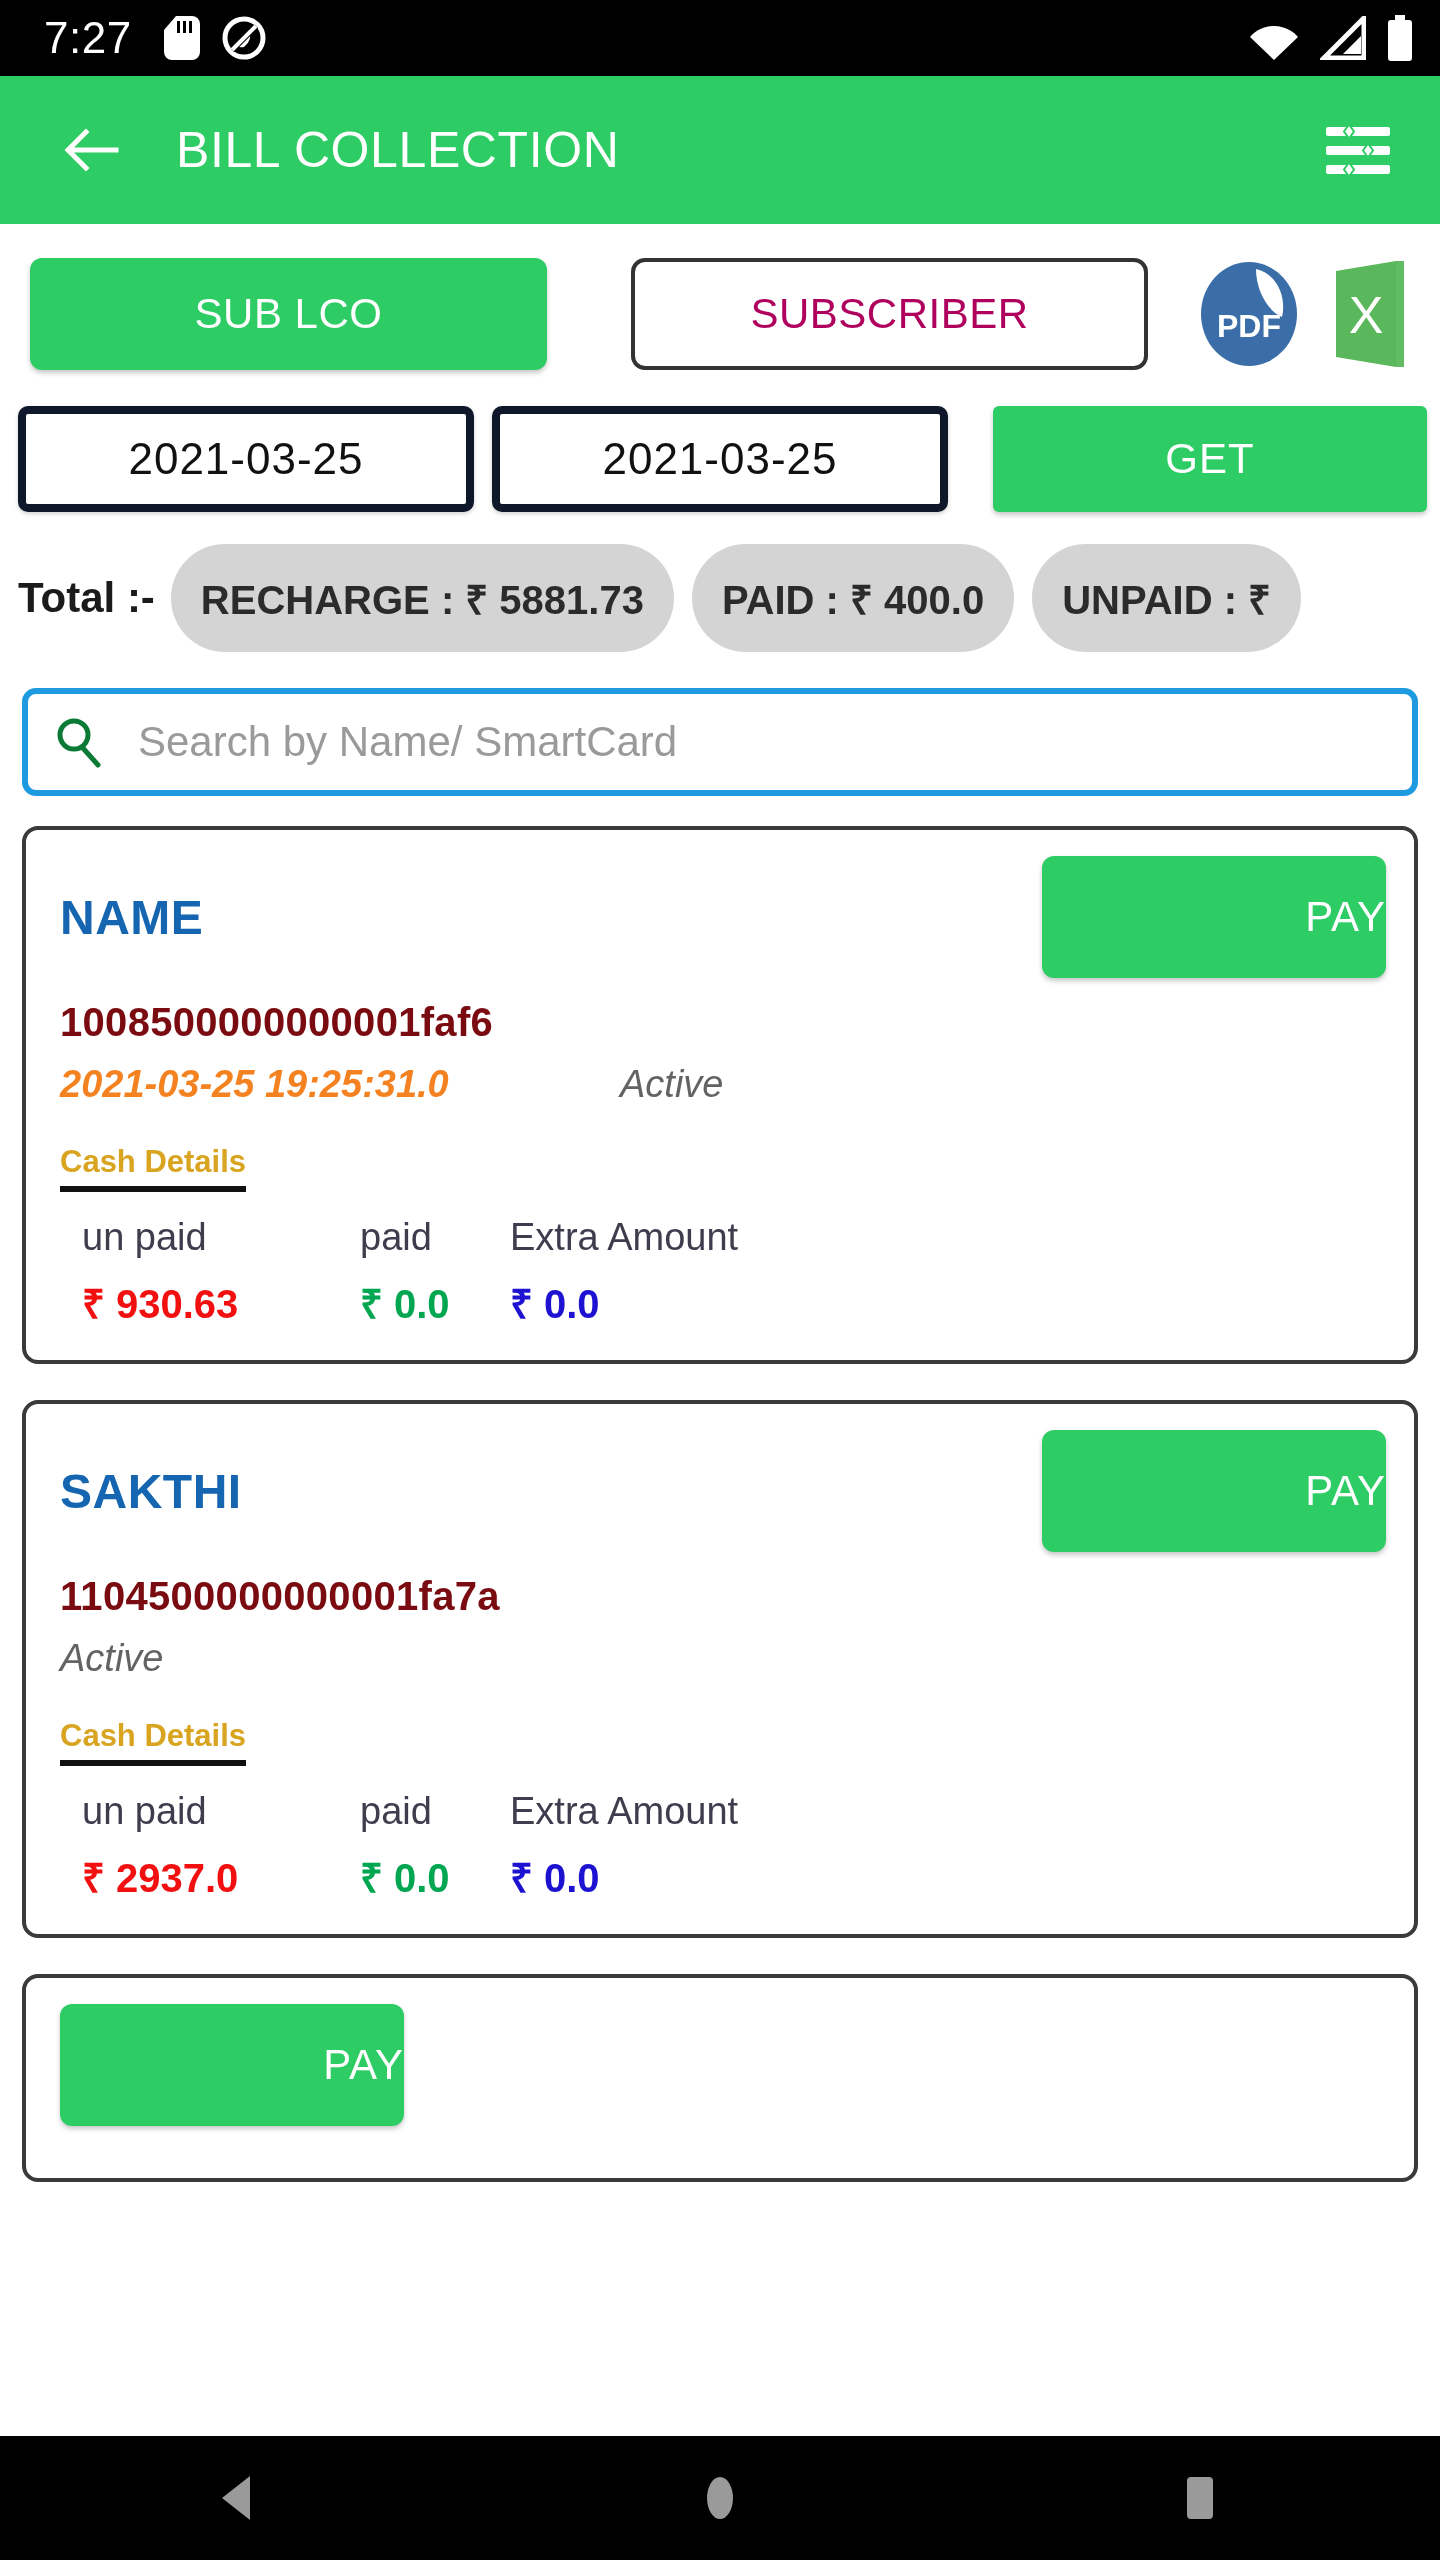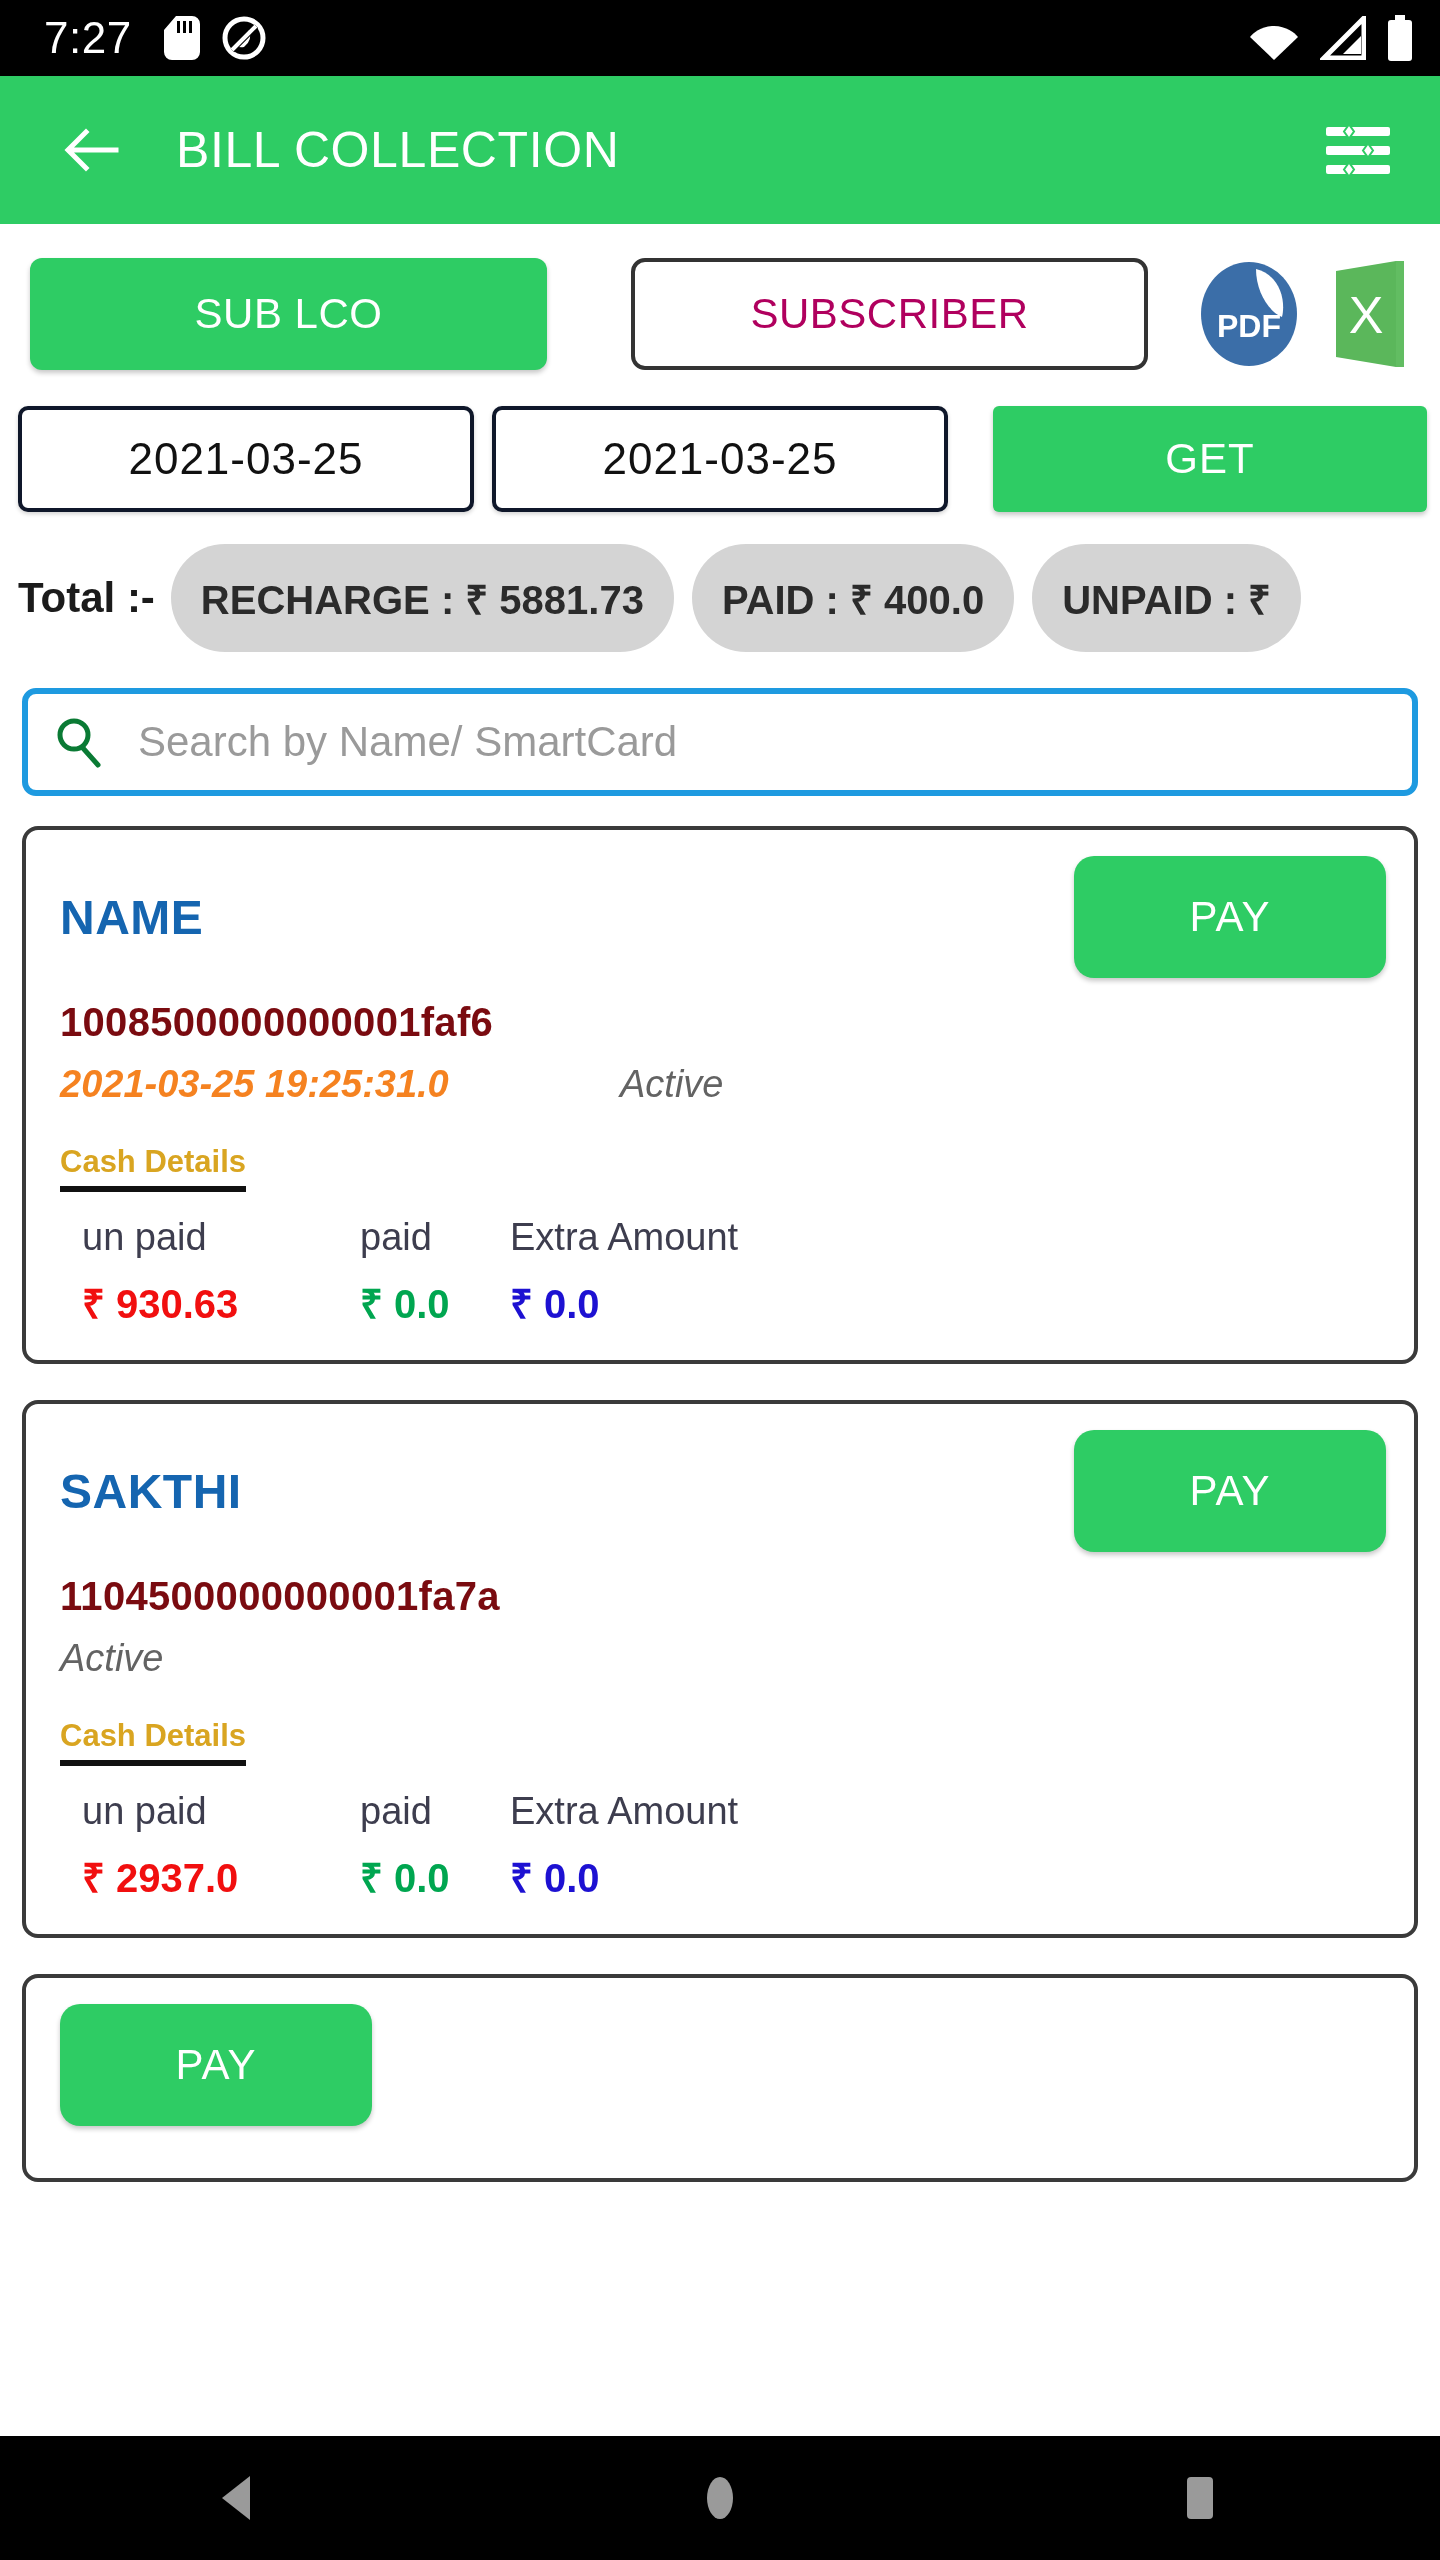--- a/index.html
+++ b/index.html
@@ -135,21 +135,21 @@
   
   .date-row {
     display: flex;
     align-items: center;
     padding: 36px 0 0 18px;
   }
   .date-field {
     width: 456px;
     height: 106px;
     background: #ffffff;
-    border: 4px solid #0f172a;
+    border: 8px solid #0f172a;
     border-radius: 10px;
     display: flex;
     align-items: center;
     justify-content: center;
     font-size: 44px;
     color: #111111;
     letter-spacing: 1px;
     cursor: pointer;
     box-shadow: 0 2px 4px rgba(0,0,0,0.18);
   }
@@ -240,32 +240,33 @@
     min-height: 120px;
   }
   .cust-name {
     color: #1565b0;
     font-size: 48px;
     font-weight: 700;
     letter-spacing: 0.5px;
     padding-top: 34px;
   }
   .btn-pay {
-    width: 312px;
+    width: 344px;
     height: 122px;
     background: #2ecc64;
     color: #ffffff;
     border: none;
-    border-radius: 20px;
+    border-radius: 12px;
     font-size: 42px;
     font-family: "Liberation Sans", sans-serif;
     letter-spacing: 1px;
     cursor: pointer;
     box-shadow: 0 3px 5px rgba(0,0,0,0.22);
     flex: 0 0 auto;
+    text-align: right;
   }
   .smartcard {
     color: #7a0b10;
     font-size: 40px;
     font-weight: 700;
     margin-top: 22px;
     letter-spacing: 0.3px;
   }
   .meta-row {
     display: flex;

